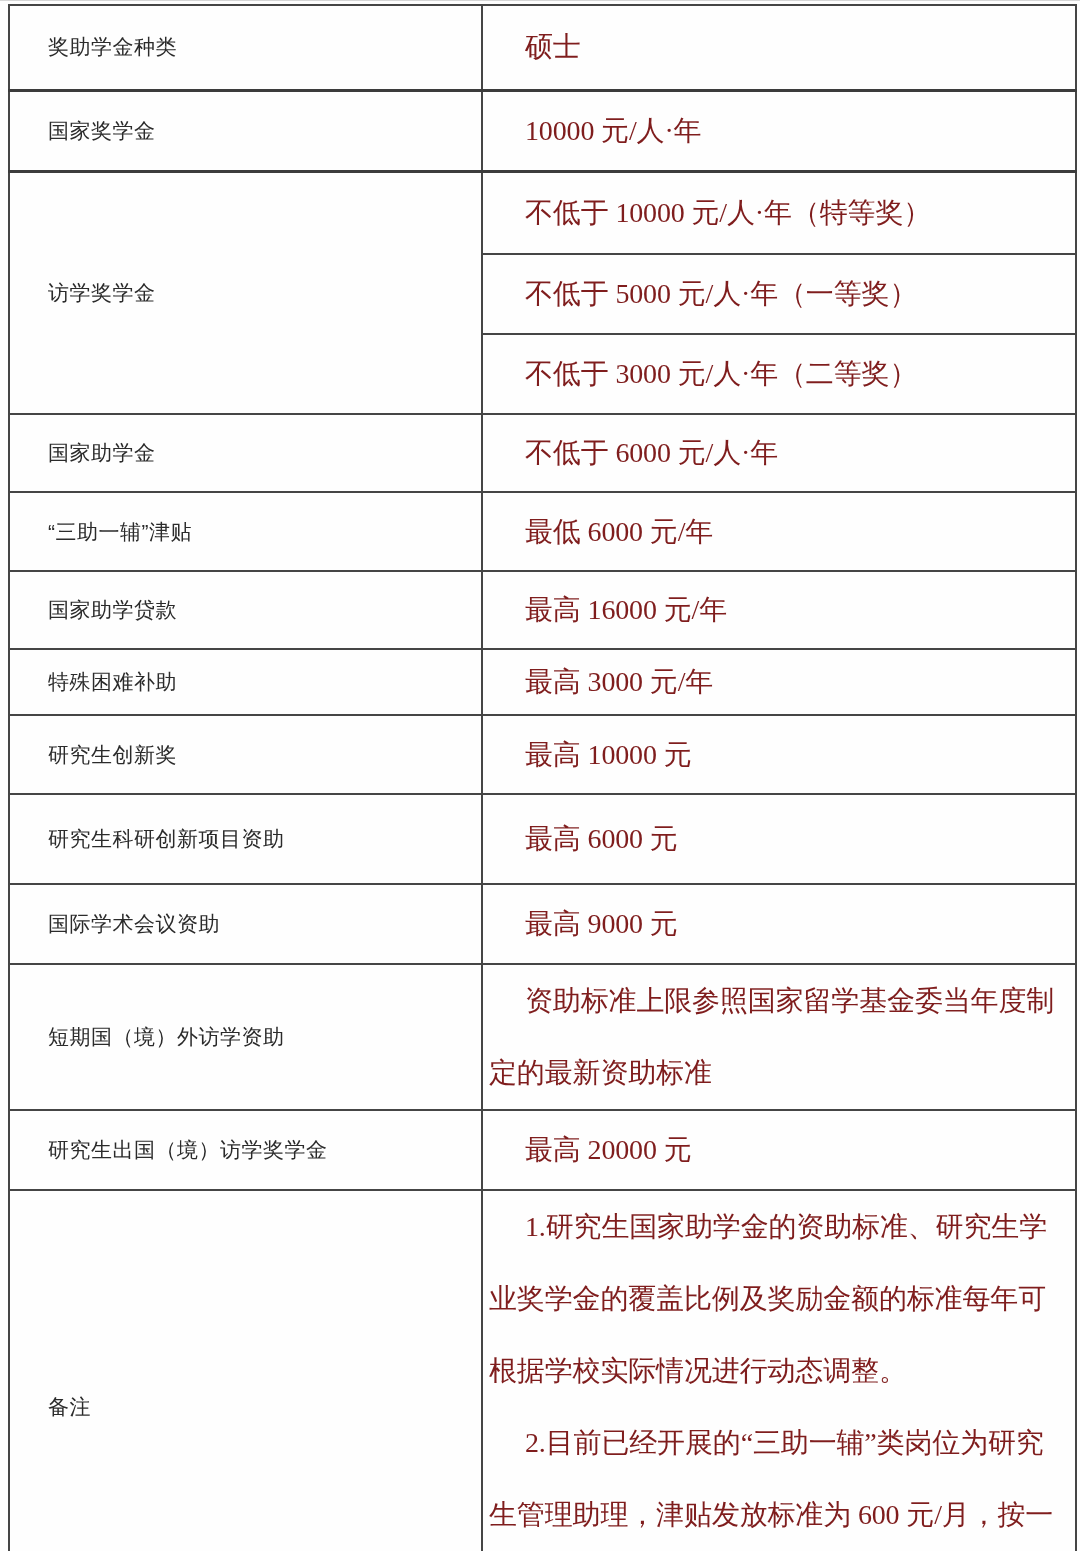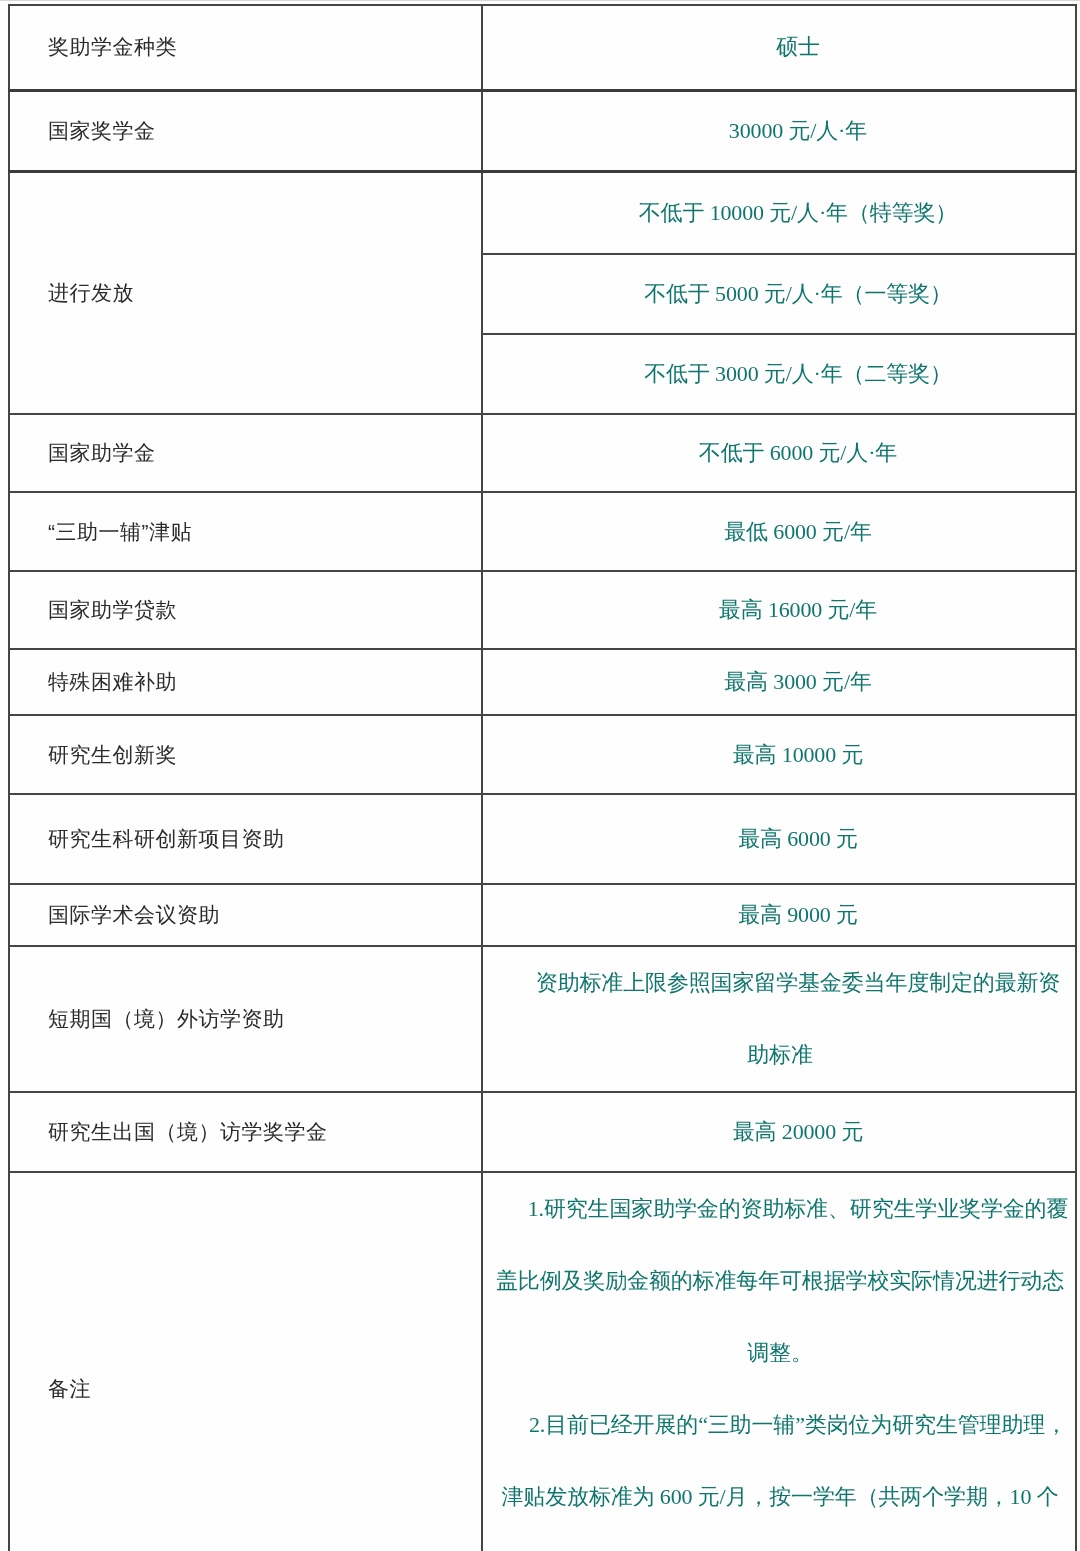--- a/index.html
+++ b/index.html
@@ -43,24 +43,23 @@
 
   td.label-cell {
     font-family: "Liberation Sans", "DejaVu Sans", sans-serif;
     font-size: 21px;
     color: #2b2b2b;
     padding: 0 10px 0 38px;
     letter-spacing: 0.5px;
   }
   td.value-cell {
     font-family: "Liberation Serif", "DejaVu Serif", serif;
-    font-size: 22px;
-    color: #0f766e;
+    font-size: 28px;
+    color: #7f1d1d;
     padding: 0 4px 0 6px;
-    text-align: center;
   }
   td.value-cell .vtext {
     text-indent: 36px;
     letter-spacing: -0.15px;
   }
   td.value-cell .vtext.multiline {
     line-height: 72px;
   }
   td.notes-cell p {
     margin: 0;
@@ -94,26 +93,26 @@
         <tr class="header-row" style="height:85px">
       <td class="label-cell">奖助学金种类</td>
       <td class="value-cell">
         <div class="vtext">硕士</div>
       </td>
     </tr>
 
     <tr class="row-guojiajiangxuejin" style="height:81px">
       <td class="label-cell">国家奖学金</td>
       <td class="value-cell">
-        <div class="vtext">30000 元/人·年</div>
+        <div class="vtext">10000 元/人·年</div>
       </td>
     </tr>
 
     <tr style="height:83px">
-      <td class="label-cell" rowspan="3">进行发放</td>
+      <td class="label-cell" rowspan="3">访学奖学金</td>
       <td class="value-cell">
         <div class="vtext">不低于 10000 元/人·年（特等奖）</div>
       </td>
     </tr>
     <tr style="height:80px">
       <td class="value-cell">
         <div class="vtext">不低于 5000 元/人·年（一等奖）</div>
       </td>
     </tr>
     <tr style="height:80px">
@@ -157,21 +156,21 @@
       </td>
     </tr>
 
     <tr style="height:90px">
       <td class="label-cell">研究生科研创新项目资助</td>
       <td class="value-cell">
         <div class="vtext">最高 6000 元</div>
       </td>
     </tr>
 
-    <tr style="height:62px">
+    <tr style="height:80px">
       <td class="label-cell">国际学术会议资助</td>
       <td class="value-cell">
         <div class="vtext">最高 9000 元</div>
       </td>
     </tr>
 
     <tr style="height:145px">
       <td class="label-cell">短期国（境）外访学资助</td>
       <td class="value-cell">
         <div class="vtext multiline">资助标准上限参照国家留学基金委当年度制定的最新资助标准</div>

